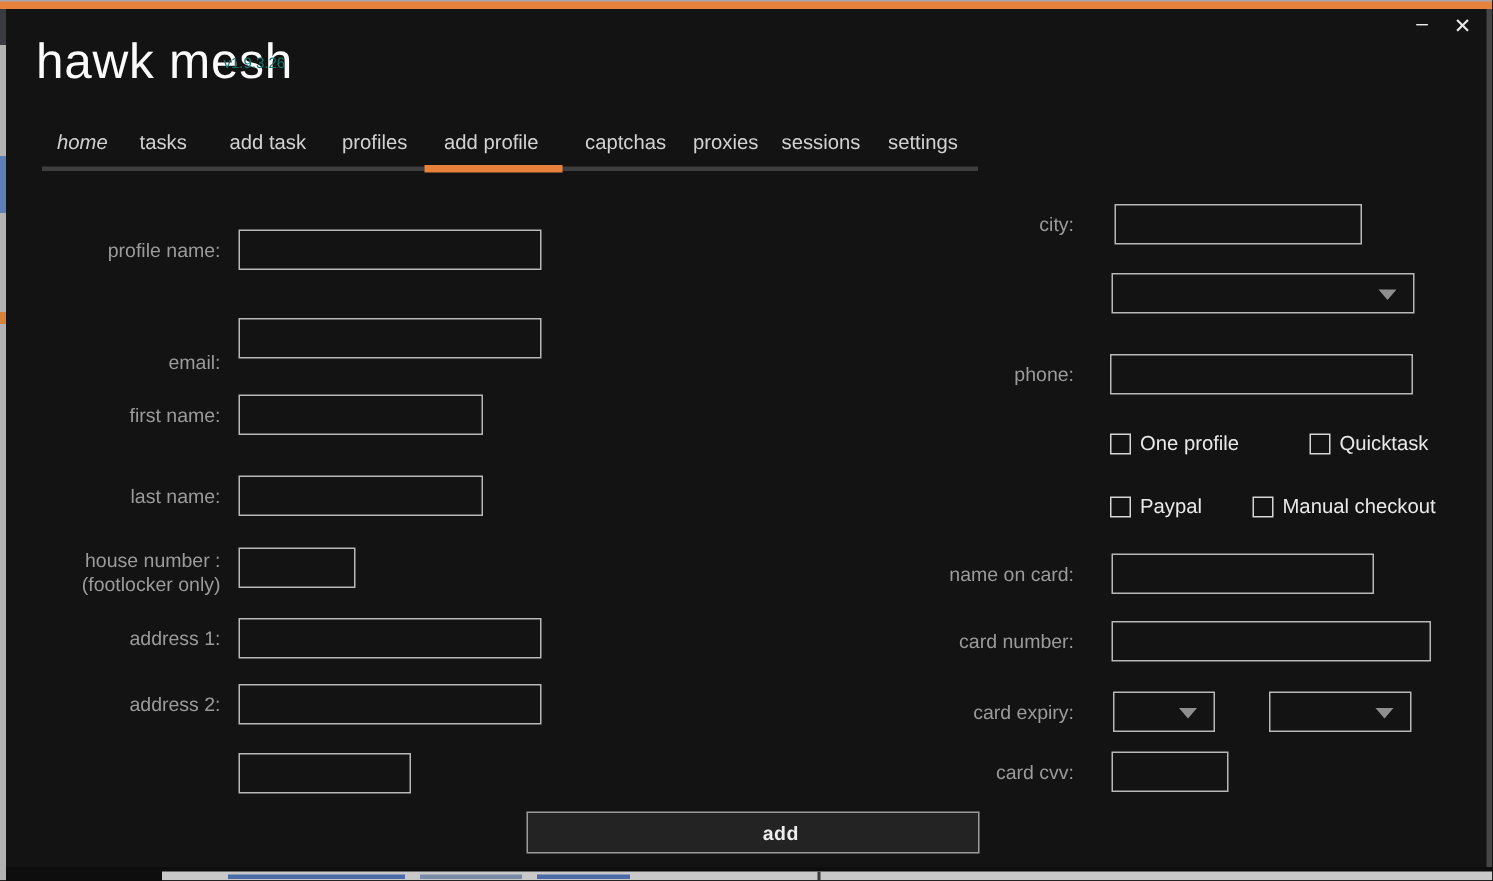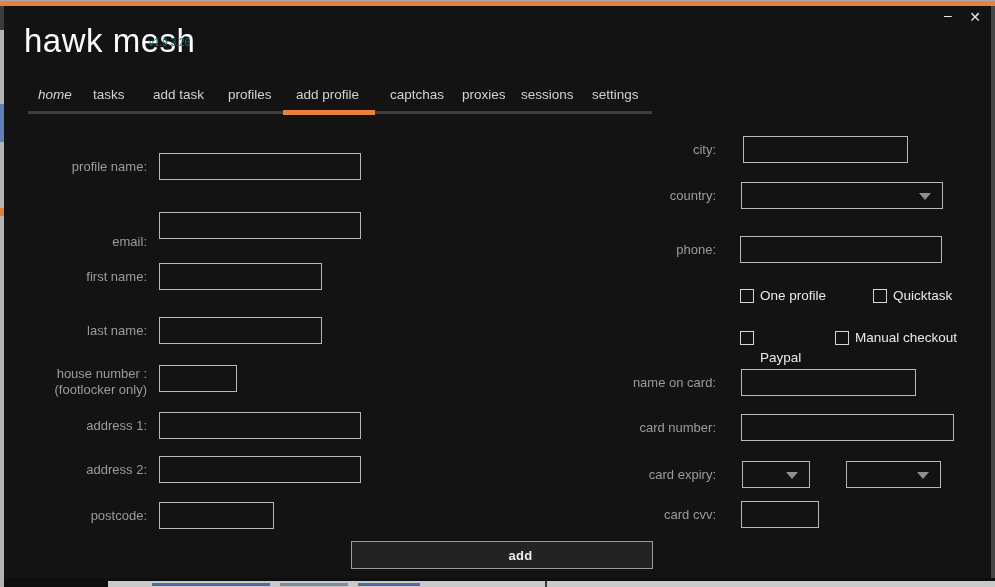--- a/index.html
+++ b/index.html
@@ -89,41 +89,39 @@
     <span style="display:block;">(footlocker only)</span>
   </div>
   <input class="input" style="left: 159px; top: 365px; width: 78px;">
 
   <div class="lbl" style="left:7px;top:412px;width:140px;">address 1:</div>
   <input class="input" style="left: 159px; top: 412px; width: 202px;">
 
   <div class="lbl" style="left:7px;top:456px;width:140px;">address 2:</div>
   <input class="input" style="left: 159px; top: 456px; width: 202px;">
 
-  <div class="lbl" style="left:7px;top:502px;width:140px;">postcode:</div>
   <input class="input" style="left: 159px; top: 502px; width: 115px;">
 
   <div class="lbl" style="left:576px;top:136px;width:140px;">city:</div>
   <input class="input" style="left: 743px; top: 136px; width: 165px;">
 
-  <div class="lbl" style="left:576px;top:182px;width:140px;">country:</div>
   <div class="select" style="left:741px;top:182px;width:202px;">
     <span class="arrow"></span>
   </div>
 
   <div class="lbl" style="left:576px;top:236px;width:140px;">phone:</div>
   <input class="input" style="left: 740px; top: 236px; width: 202px;">
 
   <div class="cb" style="left:740px;top:289px;"></div>
   <div class="cbl" style="left:760px;top:288px;">One profile</div>
   <div class="cb" style="left:873px;top:289px;"></div>
   <div class="cbl" style="left:893px;top:288px;">Quicktask</div>
 
   <div class="cb" style="left:740px;top:331px;"></div>
-  <div class="cbl" style="left:760px;top:330px;margin-top:20px;">Paypal</div>
+  <div class="cbl" style="left:760px;top:330px;">Paypal</div>
   <div class="cb" style="left:835px;top:331px;"></div>
   <div class="cbl" style="left:855px;top:330px;">Manual checkout</div>
 
   <div class="lbl" style="left:576px;top:369px;width:140px;">name on card:</div>
   <input class="input" style="left: 741px; top: 369px; width: 175px;">
 
   <div class="lbl" style="left:576px;top:414px;width:140px;">card number:</div>
   <input class="input" style="left: 741px; top: 414px; width: 213px;">
 
   <div class="lbl" style="left:576px;top:461px;width:140px;">card expiry:</div>

